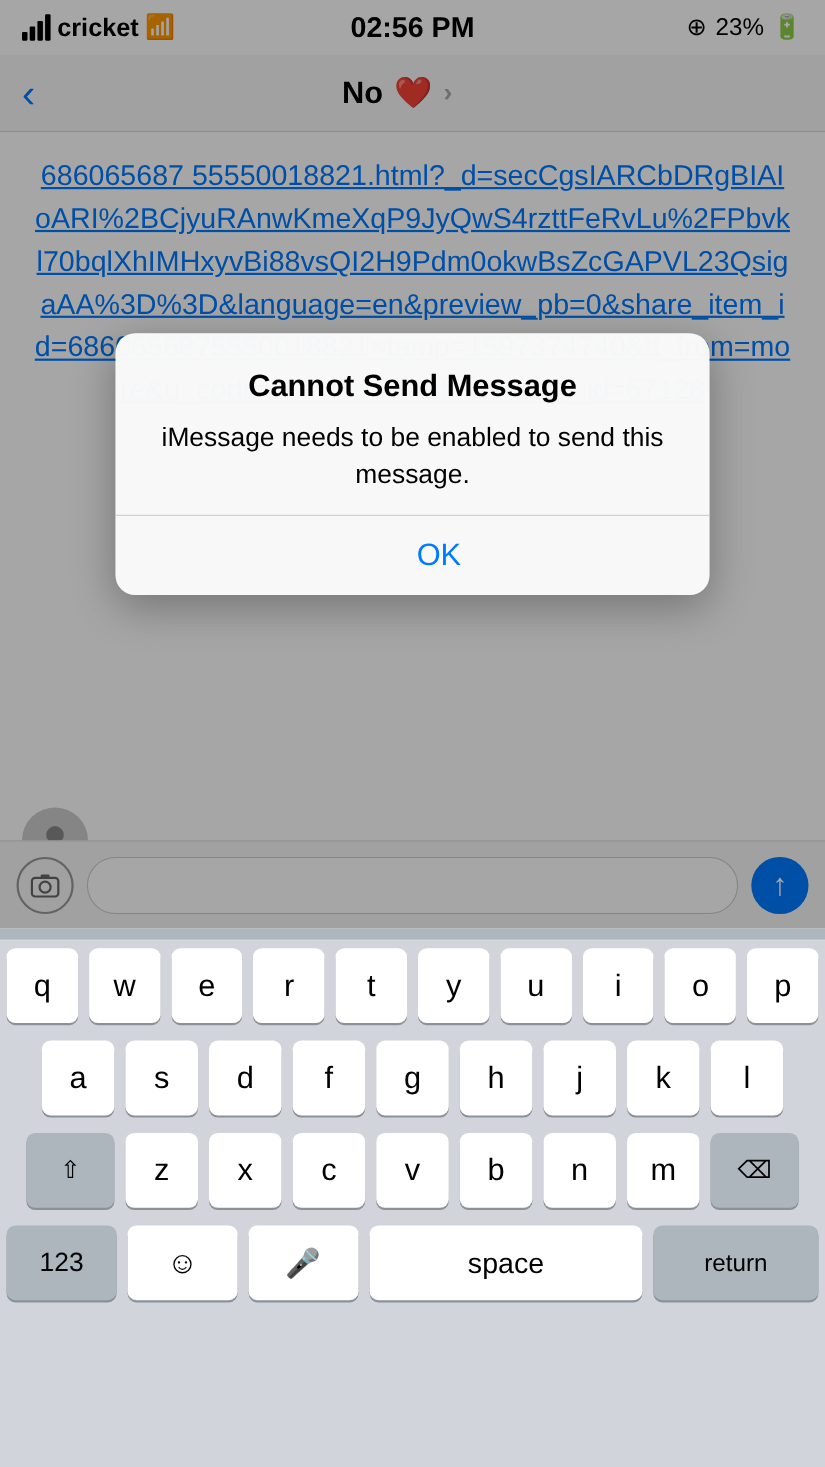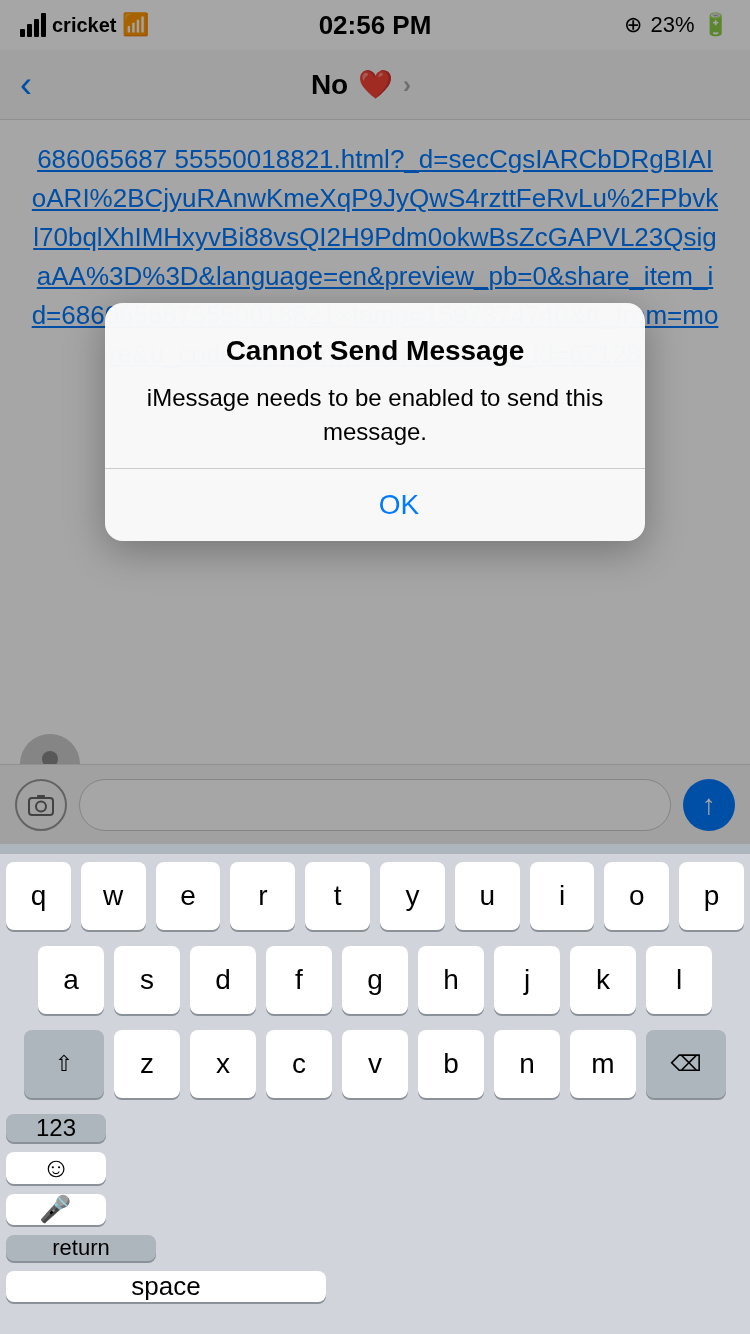--- a/index.html
+++ b/index.html
@@ -36,21 +36,21 @@
       display: flex;
       align-items: flex-end;
       gap: 2px;
     }
     .signal-bar {
       width: 5px;
       background: #000;
       border-radius: 1px;
     }
     .status-carrier {
-      font-size: 20px;
+      font-size: 23px;
       font-weight: 600;
     }
     .wifi-icon {
       font-size: 22px;
     }
     .status-time {
       font-size: 26px;
       font-weight: 600;
       position: absolute;
       left: 50%;
@@ -297,21 +297,20 @@
       font-size: 24px;
     }
     .key-shift {
       max-width: 80px;
     }
     .key-delete {
       max-width: 80px;
     }
     .bottom-row {
       padding: 8px 6px 20px 6px;
-      flex-direction: column;
     }
   </style>
 </head>
 <body>
 
 <div class="status-bar">
   <div class="status-left">
     <div class="signal-bars">
       <div class="signal-bar" style="height:8px"></div>
       <div class="signal-bar" style="height:13px"></div>
@@ -416,16 +415,16 @@
     <div class="key">b</div>
     <div class="key">n</div>
     <div class="key">m</div>
     <div class="key key-dark key-delete" style="font-size:22px;">⌫</div>
   </div>
 
   <div class="key-row bottom-row">
     <div class="key key-dark key-wide" style="font-size:24px;">123</div>
     <div class="key key-wide" style="font-size:28px;">☺</div>
     <div class="key key-wide" style="font-size:26px;">🎤</div>
+    <div class="key key-space" style="font-size:26px;">space</div>
     <div class="key key-dark key-return" style="font-size:22px;">return</div>
-    <div class="key key-space" style="font-size:26px;">space</div>
   </div>
 </div>
 
 </body></html>

